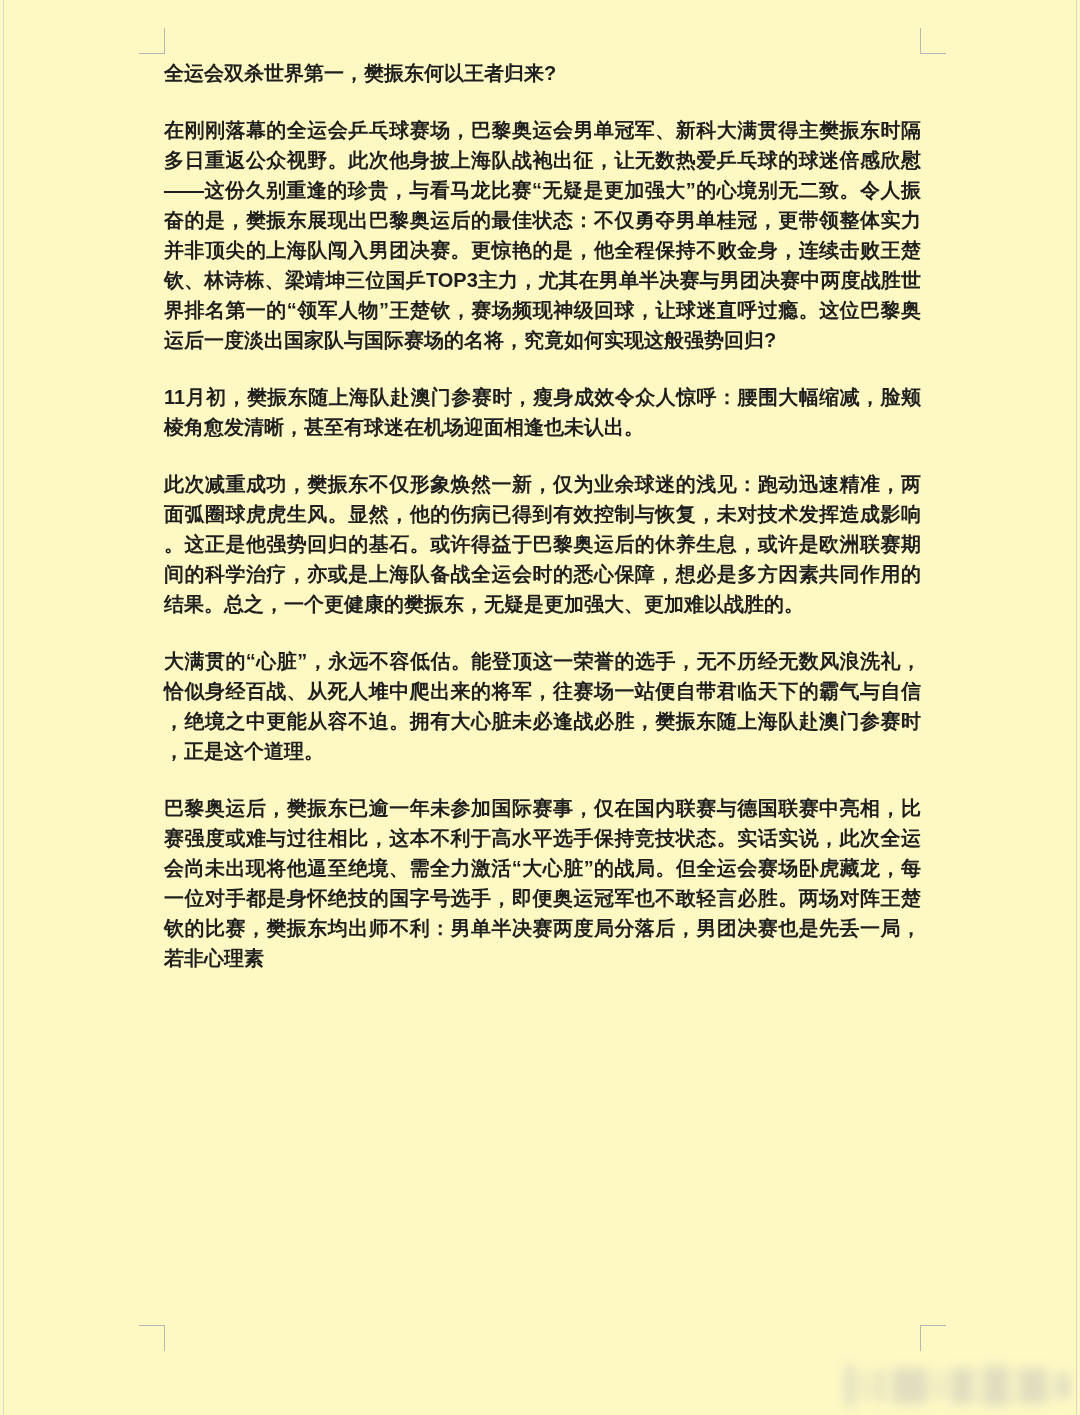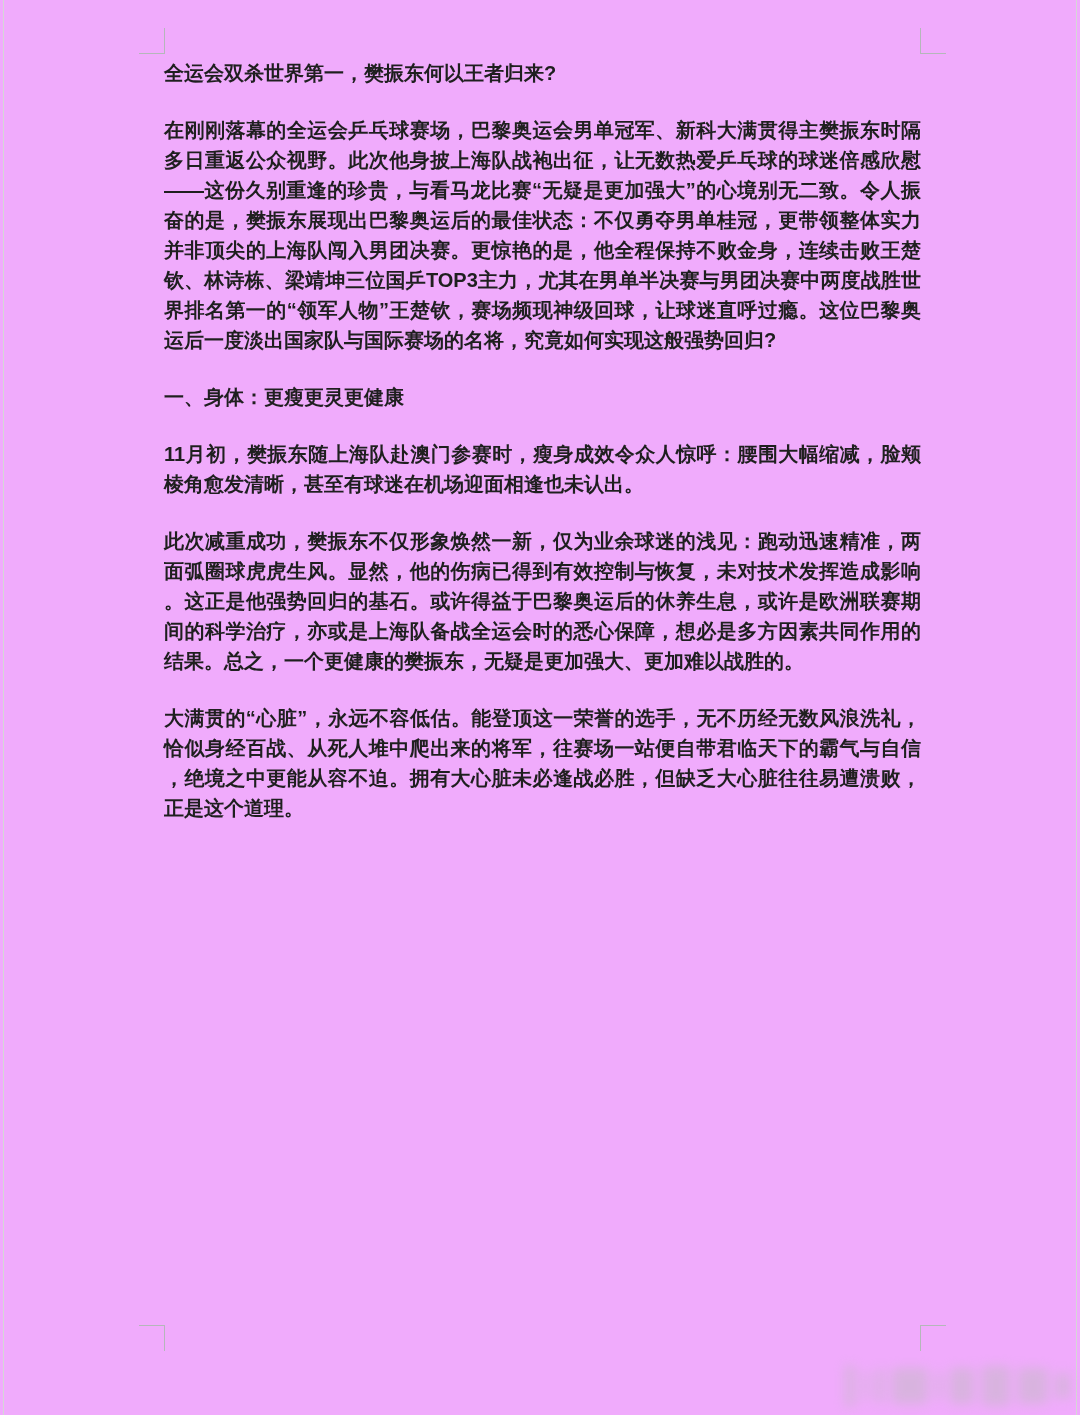--- a/index.html
+++ b/index.html
@@ -1,20 +1,20 @@
 <!DOCTYPE html>
 <html><head>
 <meta charset="utf-8">
 <style>
   html, body { margin: 0; padding: 0; background: #ffffff; }
   .canvas {
     position: relative;
     width: 1080px;
     height: 1415px;
-    background: #f0abfc;
+    background: #fef9c3;
     overflow: hidden;
     font-family: "Liberation Sans", sans-serif;
   }
   
   .page-edge {
     position: absolute;
     top: 0;
     width: 1px;
     height: 1415px;
     background: #d6d6d6;
@@ -82,24 +82,24 @@
 
   <div class="crop tl"></div>
   <div class="crop tr"></div>
   <div class="crop bl"></div>
   <div class="crop br"></div>
 
   <div class="text-column">
     <h1>全运会双杀世界第一，樊振东何以王者归来?</h1>
     <div>
         <p>在刚刚落幕的全运会乒乓球赛场，巴黎奥运会男单冠军、新科大满贯得主樊振东时隔多日重返公众视野。此次他身披上海队战袍出征，让无数热爱乒乓球的球迷倍感欣慰——这份久别重逢的珍贵，与看马龙比赛“无疑是更加强大”的心境别无二致。令人振奋的是，樊振东展现出巴黎奥运后的最佳状态：不仅勇夺男单桂冠，更带领整体实力并非顶尖的上海队闯入男团决赛。更惊艳的是，他全程保持不败金身，连续击败王楚钦、林诗栋、梁靖坤三位国乒TOP3主力，尤其在男单半决赛与男团决赛中两度战胜世界排名第一的“领军人物”王楚钦，赛场频现神级回球，让球迷直呼过瘾。这位巴黎奥运后一度淡出国家队与国际赛场的名将，究竟如何实现这般强势回归?</p>
-        <h2>一、身体：更瘦更灵更健康</h2>
         <p>11月初，樊振东随上海队赴澳门参赛时，瘦身成效令众人惊呼：腰围大幅缩减，脸颊棱角愈发清晰，甚至有球迷在机场迎面相逢也未认出。</p>
         <p>此次减重成功，樊振东不仅形象焕然一新，仅为业余球迷的浅见：跑动迅速精准，两面弧圈球虎虎生风。显然，他的伤病已得到有效控制与恢复，未对技术发挥造成影响。这正是他强势回归的基石。或许得益于巴黎奥运后的休养生息，或许是欧洲联赛期间的科学治疗，亦或是上海队备战全运会时的悉心保障，想必是多方因素共同作用的结果。总之，一个更健康的樊振东，无疑是更加强大、更加难以战胜的。</p>
-        <p>大满贯的“心脏”，永远不容低估。能登顶这一荣誉的选手，无不历经无数风浪洗礼，恰似身经百战、从死人堆中爬出来的将军，往赛场一站便自带君临天下的霸气与自信，绝境之中更能从容不迫。拥有大心脏未必逢战必胜，但缺乏大心脏往往易遭溃败，正是这个道理。</p>
+        <p>大满贯的“心脏”，永远不容低估。能登顶这一荣誉的选手，无不历经无数风浪洗礼，恰似身经百战、从死人堆中爬出来的将军，往赛场一站便自带君临天下的霸气与自信，绝境之中更能从容不迫。拥有大心脏未必逢战必胜，樊振东随上海队赴澳门参赛时，正是这个道理。</p>
+        <p>巴黎奥运后，樊振东已逾一年未参加国际赛事，仅在国内联赛与德国联赛中亮相，比赛强度或难与过往相比，这本不利于高水平选手保持竞技状态。实话实说，此次全运会尚未出现将他逼至绝境、需全力激活“大心脏”的战局。但全运会赛场卧虎藏龙，每一位对手都是身怀绝技的国字号选手，即便奥运冠军也不敢轻言必胜。两场对阵王楚钦的比赛，樊振东均出师不利：男单半决赛两度局分落后，男团决赛也是先丢一局，若非心理素</p>
       </div>
   </div>
 
   <div class="watermark">
     <i></i>
       <i></i>
       <i></i>
       <i></i>
       <i></i>
       <i></i>

